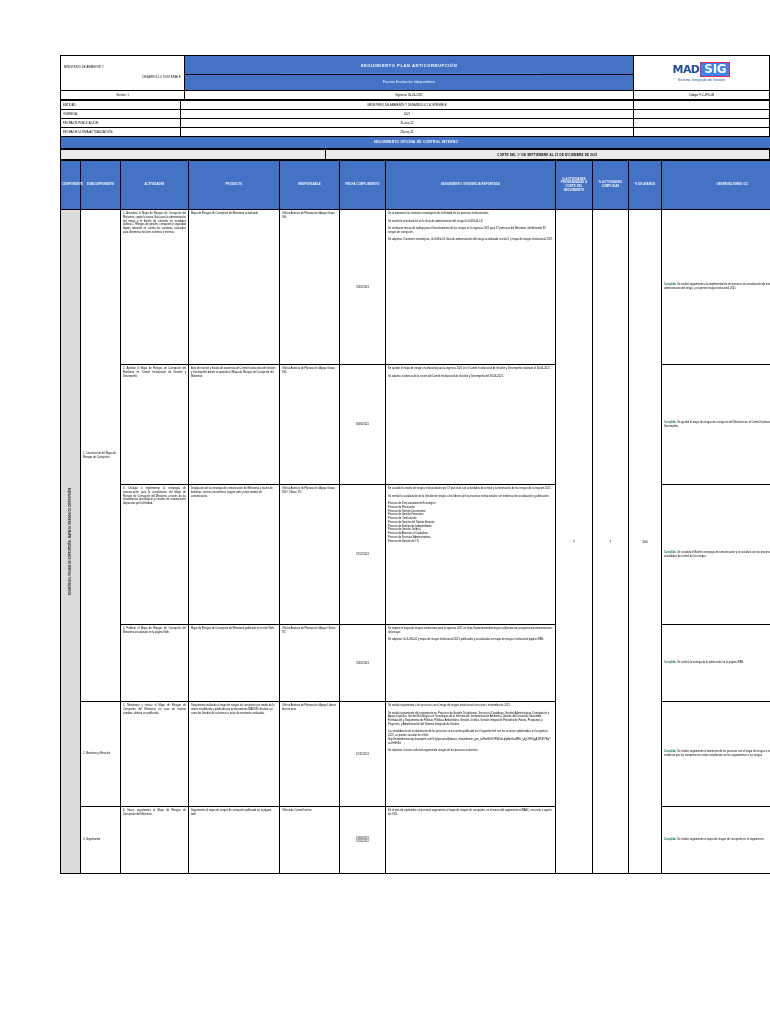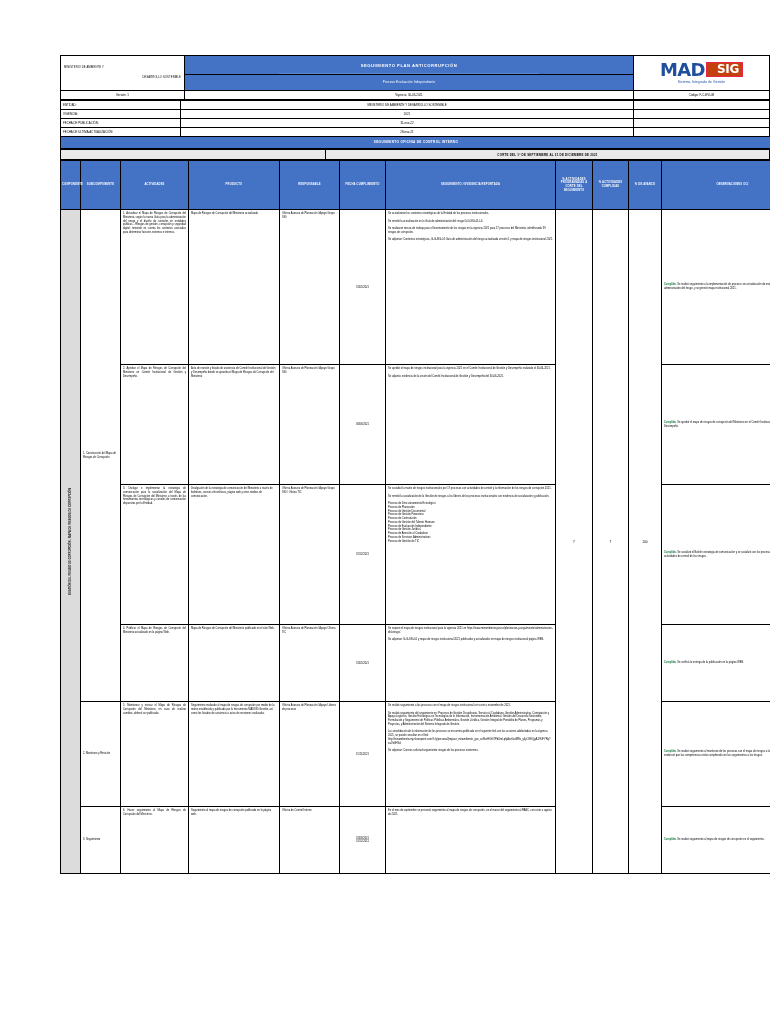--- a/index.html
+++ b/index.html
@@ -25,24 +25,24 @@
   .min-line2{font-size:2.7px;letter-spacing:.12px;text-align:right;line-height:1.5;padding-top:6px;}
   .cell-title{
     background:#4472C4;color:#fff;text-align:center;
   }
   .t-main{font-size:4.1px;font-weight:bold;letter-spacing:.55px;padding:7px 0 5px;}
   .t-sub{font-size:3.1px;padding:5px 0 6px;letter-spacing:.15px;}
   .t-rule{height:1px;background:#5e86d6;margin:0 auto;width:58%;}
   .cell-logo{width:135px;background:#fff;text-align:center;padding:3px 0 2px;}
   .logo-wrap{display:inline-block;line-height:1;}
   .logo-row{display:flex;align-items:center;justify-content:center;}
-  .logo-mad{font-size:18px;font-weight:bold;color:#1F4E9C;letter-spacing:-0.6px;font-family:"DejaVu Sans",sans-serif;}
+  .logo-mad{font-size:11px;font-weight:bold;color:#1F4E9C;letter-spacing:-0.6px;font-family:"DejaVu Sans",sans-serif;}
   .logo-sig{
-    font-size:12px;font-weight:bold;color:#fff;background:#c2410c;
-    padding:0 3px 1px 10px;letter-spacing:-0.3px;margin-left:1px;
+    font-size:12px;font-weight:bold;color:#fff;background:#3b82f6;
+    padding:0 3px 1px 3px;letter-spacing:-0.3px;margin-left:1px;
     border:1px solid #E8264B;font-family:"DejaVu Sans",sans-serif;
   }
   .logo-tag{font-size:3.4px;color:#1F4E9C;margin-top:2px;letter-spacing:.1px;}
 
   .metarow td{font-size:2.9px;text-align:center;padding:2px 0;background:#fff;}
 
   
   .ident{width:710px;margin-top:0;}
   .ident td{border:0.7px solid #000;height:8px;}
   .ident .lbl{width:117px;font-size:2.9px;text-align:left;padding-left:2px;}

